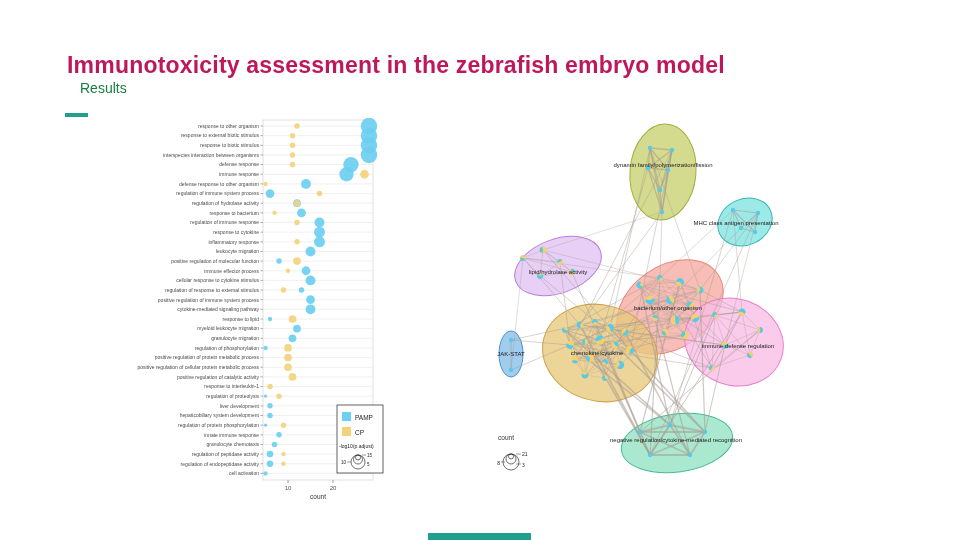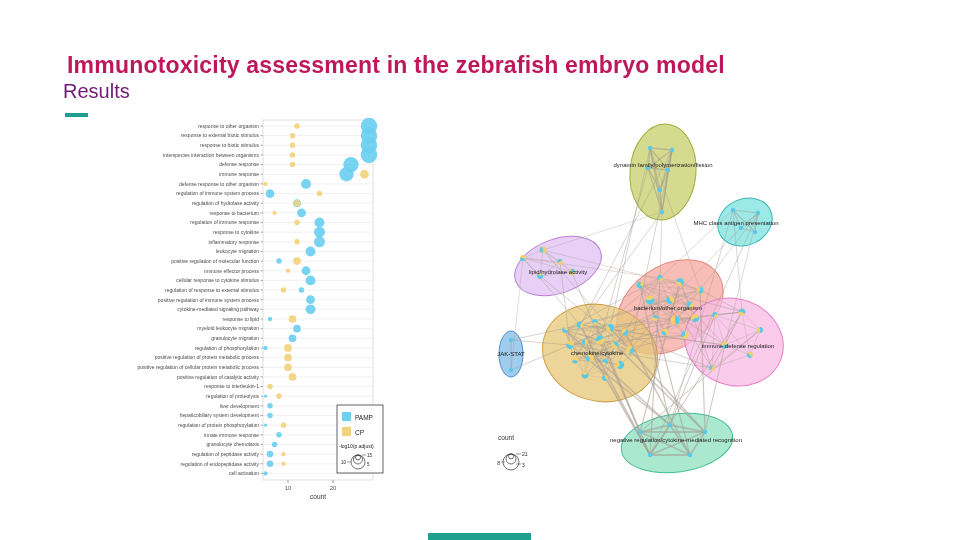--- a/index.html
+++ b/index.html
@@ -1,20 +1,20 @@
 <!DOCTYPE html>
 <html><head>
 <meta charset="utf-8">
 <style>
   html,body{margin:0;padding:0;background:#fff;}
   .slide{position:relative;width:960px;height:540px;background:#ffffff;overflow:hidden;
          font-family:"Liberation Sans",sans-serif;}
   .slide-title{position:absolute;left:63px;top:48px;margin:4px;font-size:23px;font-weight:bold;
                color:#be185d;letter-spacing:0.2px;text-align:center;}
-  .slide-subtitle{position:absolute;left:63px;top:80px;font-size:20px;color:#701a75;}
+  .slide-subtitle{position:absolute;left:80px;top:80px;font-size:14px;color:#15803d;}
   .title-underline{position:absolute;left:65px;top:113px;width:23px;height:4px;background:#1fa08f;}
   .bottom-bar{position:absolute;left:428px;top:533px;width:103px;height:7px;background:#1fa08f;}
   #dotplot{position:absolute;left:130px;top:118px;width:265px;height:385px;}
   #network{position:absolute;left:480px;top:110px;width:320px;height:390px;}
   svg text{font-family:"Liberation Sans",sans-serif;}
 </style>
 </head>
 <body>
 
 <div class="slide">

